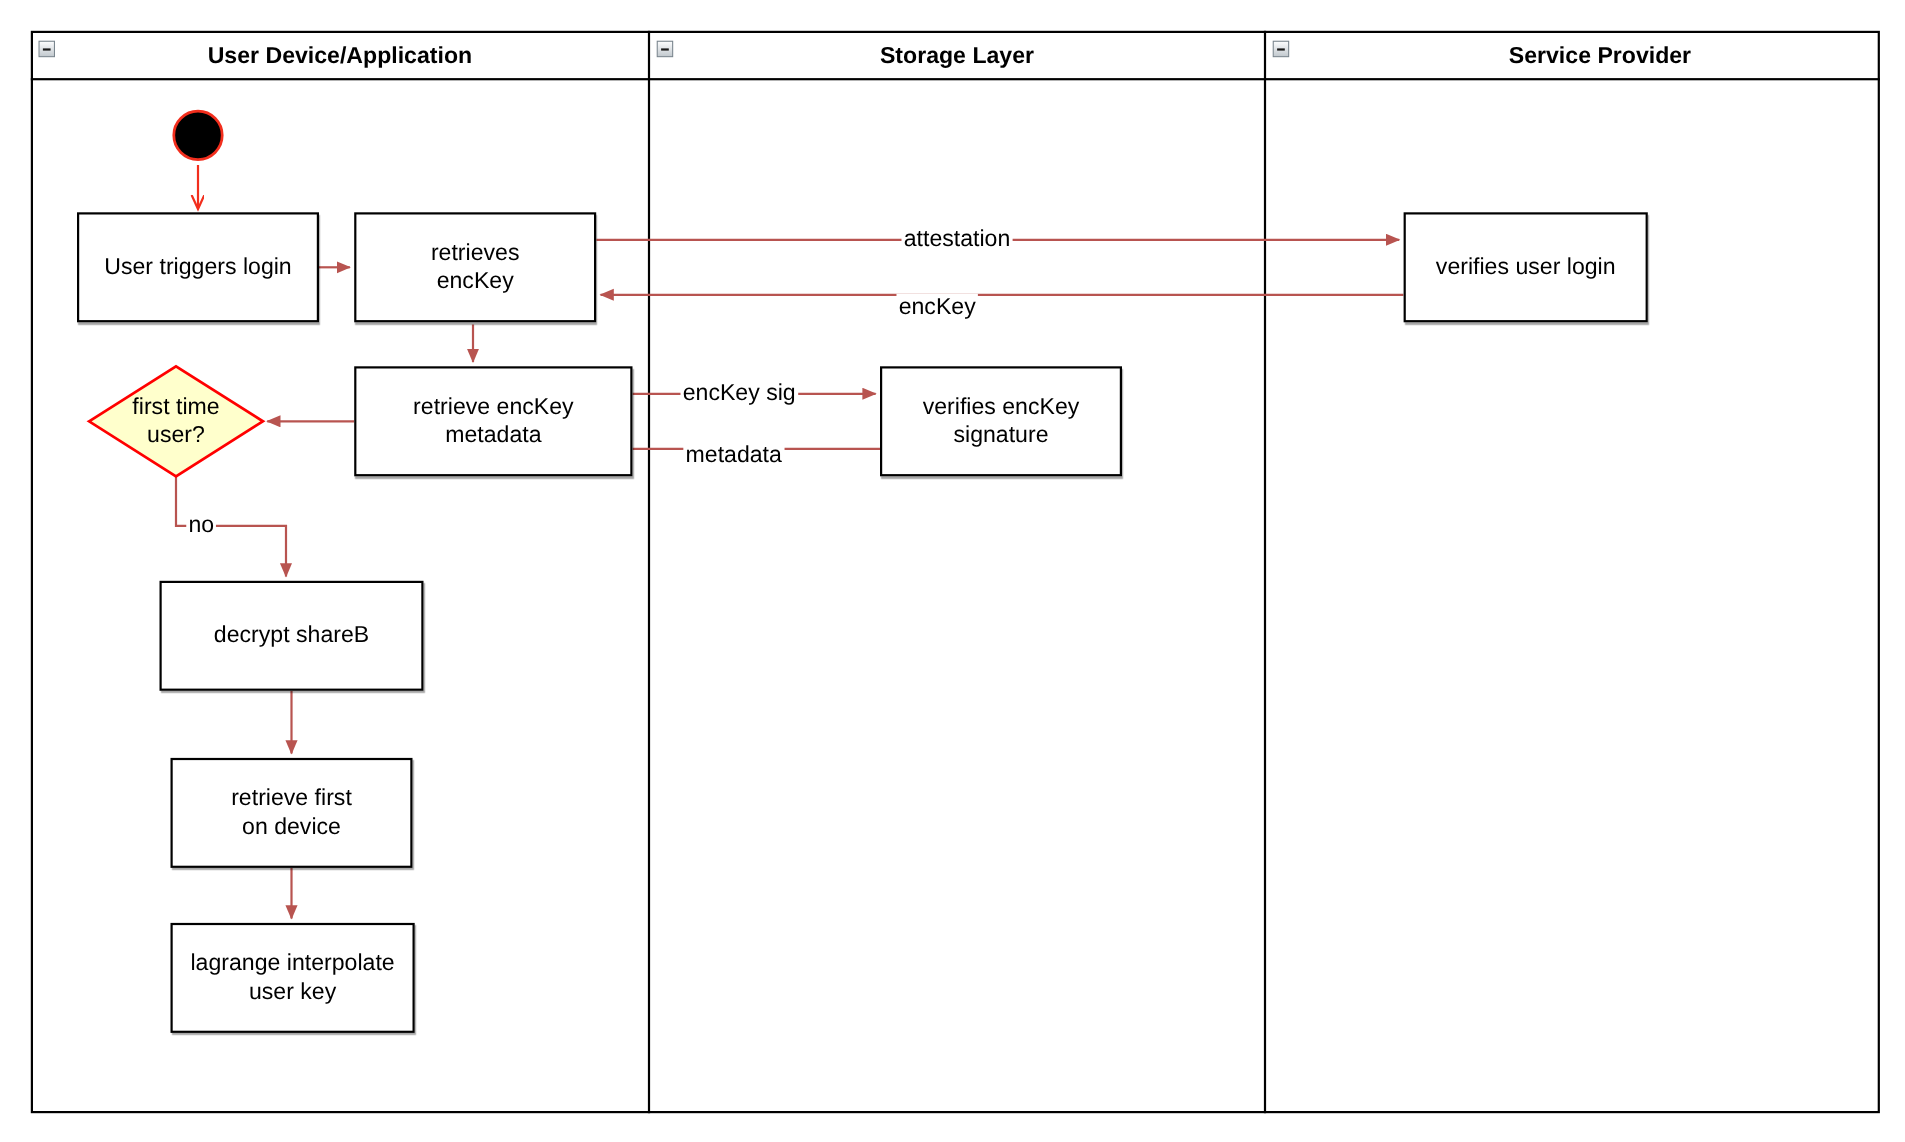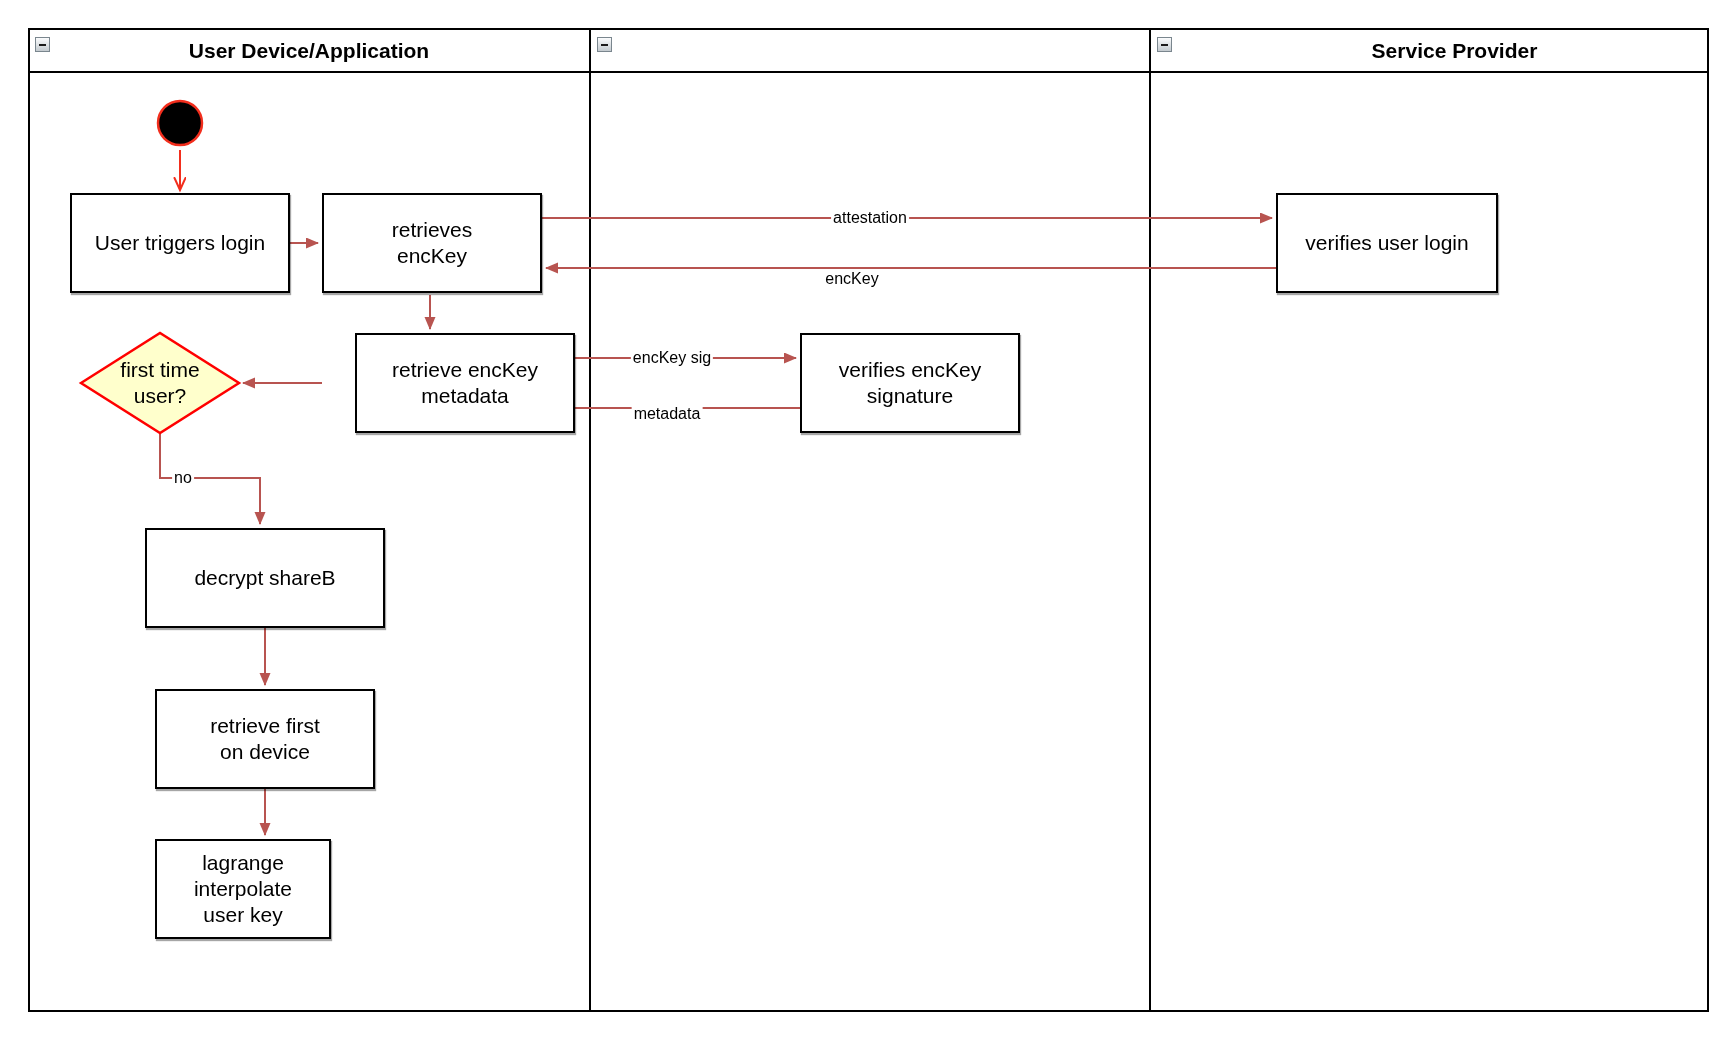--- a/index.html
+++ b/index.html
@@ -46,34 +46,35 @@
     display:flex; align-items:center; justify-content:center; text-align:center;
     font-size:21px; line-height:26px; color:#000; white-space:pre-line;
     box-shadow:1px 2px 1px rgba(0,0,0,0.35);
   }
   .shape-label {
     position:absolute; transform:translate(-50%,-50%);
     text-align:center; font-size:21px; line-height:26px; color:#000; white-space:pre-line;
   }
   .edge-label {
     position:absolute; transform:translate(-50%,-50%);
-    background:#ffffff; padding:0 2px; font-size:16px; color:#000; white-space:nowrap;
+    background:#ffffff; padding:0 2px; font-size:21px; color:#000; white-space:nowrap;
   }
 </style>
 </head>
 <body>
 
 <div id="canvas">
 
   <div id="pool"></div>
   <div id="pool-header-row"></div>
   <div class="lane-sep" id="lane-sep-1"></div>
   <div class="lane-sep" id="lane-sep-2"></div>
 
   <div class="lane-title" id="lane-title-1">User Device/Application</div>
+  <div class="lane-title" id="lane-title-2">Storage Layer</div>
   <div class="lane-title" id="lane-title-3">Service Provider</div>
 
   <div class="collapse-btn" id="collapse-1">
     <span class="minus-bar"></span>
   </div>
   <div class="collapse-btn" id="collapse-2">
     <span class="minus-bar"></span>
   </div>
   <div class="collapse-btn" id="collapse-3">
     <span class="minus-bar"></span>
@@ -100,26 +101,26 @@
       <polyline points="265,628 265,685" fill="none" stroke="#b85450" stroke-width="2" marker-end="url(#head-solid)"></polyline>
       <polyline points="265,788 265,835" fill="none" stroke="#b85450" stroke-width="2" marker-end="url(#head-solid)"></polyline>
       <circle cx="180" cy="123" r="22" fill="#000000" stroke="#f22e1d" stroke-width="2.5"></circle>
       <polygon points="81,383 160,333 239,383 160,433" fill="#ffffcc" stroke="#ff0000" stroke-width="2.5"></polygon>
     </svg>
 
   <div id="node-layer">
       <div class="node-box" style="left: 70px; top: 193px; width: 220px; height: 100px;">User triggers login</div>
       <div class="node-box" style="left: 322px; top: 193px; width: 220px; height: 100px;">retrieves
 encKey</div>
-      <div class="node-box" style="left: 322px; top: 333px; width: 220px; height: 100px; margin-left: 33px;">retrieve encKey
+      <div class="node-box" style="left: 322px; top: 333px; width: 253px; height: 100px;">retrieve encKey
 metadata</div>
       <div class="node-box" style="left: 145px; top: 528px; width: 240px; height: 100px;">decrypt shareB</div>
       <div class="node-box" style="left: 155px; top: 689px; width: 220px; height: 100px;">retrieve first
 on device</div>
-      <div class="node-box" style="left: 155px; top: 839px; width: 176px; height: 100px;">lagrange interpolate
+      <div class="node-box" style="left: 155px; top: 839px; width: 222px; height: 100px;">lagrange interpolate
 user key</div>
       <div class="node-box" style="left: 800px; top: 333px; width: 220px; height: 100px;">verifies encKey
 signature</div>
       <div class="node-box" style="left: 1276px; top: 193px; width: 222px; height: 100px;">verifies user login</div>
     </div>
   <div id="label-layer">
       <div class="shape-label" style="left: 160px; top: 383px;">first time
 user?</div>
       <div class="edge-label" style="left: 870px; top: 218px;">attestation</div>
       <div class="edge-label" style="left: 852px; top: 279px;">encKey</div>

